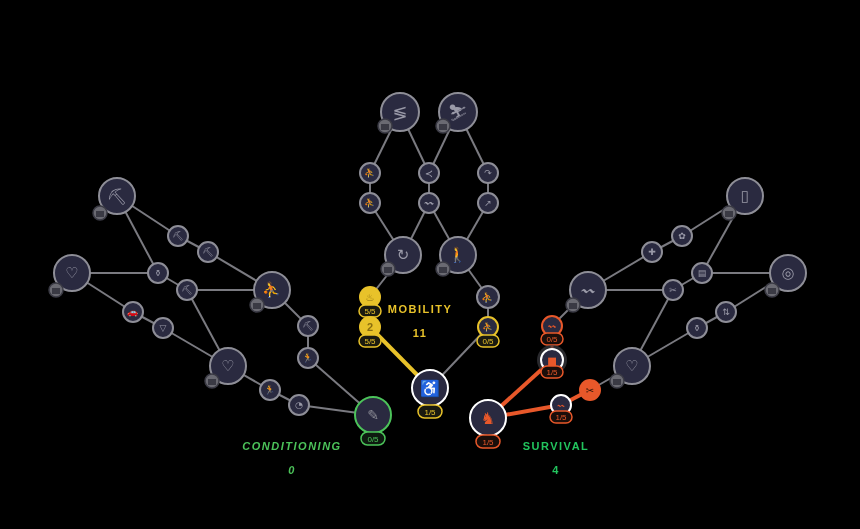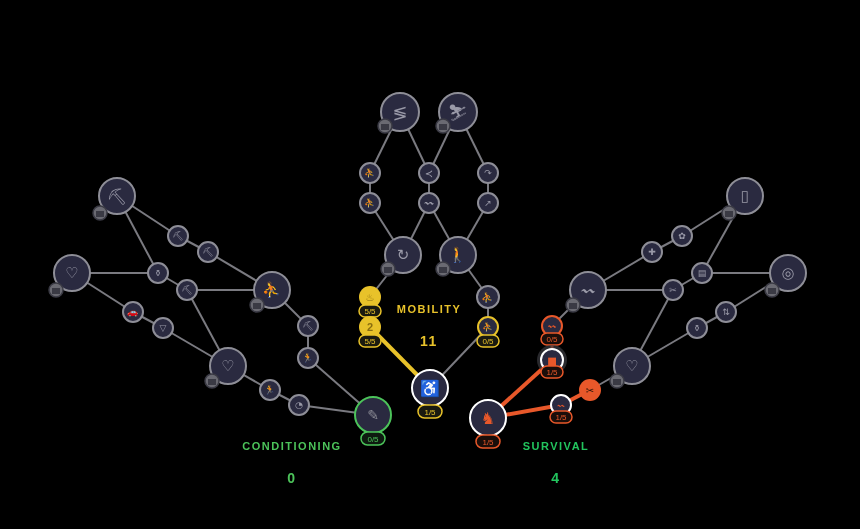--- a/index.html
+++ b/index.html
@@ -4,21 +4,21 @@
 <style>
   html, body { margin:0; padding:0; background:#000; }
   body { width:860px; height:529px; overflow:hidden; position:relative; font-family:"Liberation Sans", sans-serif; }
   svg.tree { position:absolute; left:0; top:0; }
   .node circle.body { fill:#2a2a40; stroke:#8e8e97; stroke-width:2; }
   .node text.glyph { fill:#9a9aa8; font-family:"DejaVu Sans", sans-serif; text-anchor:middle; dominant-baseline:central; }
   .lockc { fill:#6a6a72; stroke:#3a3a44; stroke-width:1.5; }
   .edge { stroke:#7a7a80; stroke-width:2; fill:none; }
   .label { position:absolute; text-align:center; letter-spacing:1.5px; font-weight:bold; }
   .label .name { font-size:11px; }
-  .label .val { font-size:14px; margin-top:18px; }
+  .label .val { font-size:11px; margin-top:12px; }
 </style>
 </head>
 <body>
 
 <svg class="tree" width="860" height="529" viewBox="0 0 860 529">
 
   <g>
 
     <line class="edge" x1="117" y1="196" x2="178" y2="236"></line>
     <line class="edge" x1="178" y1="236" x2="208" y2="252"></line>
@@ -335,26 +335,26 @@
     </g>
     <g>
       <circle cx="488" cy="418" r="18" fill="#2a2a40" stroke="#ffffff" stroke-width="2"></circle>
       <text x="488" y="418" font-size="16" fill="#e8582a" text-anchor="middle" dominant-baseline="central">♞</text>
       <rect x="476" y="435" width="24" height="13" rx="6.5" fill="#1a0e0a" stroke="#e8582a" stroke-width="1.5"></rect>
       <text x="488" y="442" font-size="8" fill="#e8582a" text-anchor="middle" dominant-baseline="central">1/5</text>
     </g>
   </g>
 </svg>
 
-<div class="label" style="left:389px; top:303px; width:80px; color:#e8c22a;">
+<div class="label" style="left:380px; top:303px; width:80px; color:#e8c22a;">
   <div class="name">MOBILITY</div>
   <div class="val">11</div>
 </div>
 
-<div class="label" style="left:232px; top:440px; width:120px; color:#4cc35a;">
+<div class="label" style="left:232px; top:440px; width:120px; color:#4cc35a;font-style:italic;">
   <div class="name">CONDITIONING</div>
   <div class="val">0</div>
 </div>
 
 <div class="label" style="left:516px; top:440px; width:80px; color:#22c55e;">
   <div class="name">SURVIVAL</div>
   <div class="val">4</div>
 </div>
 
 </body></html>

